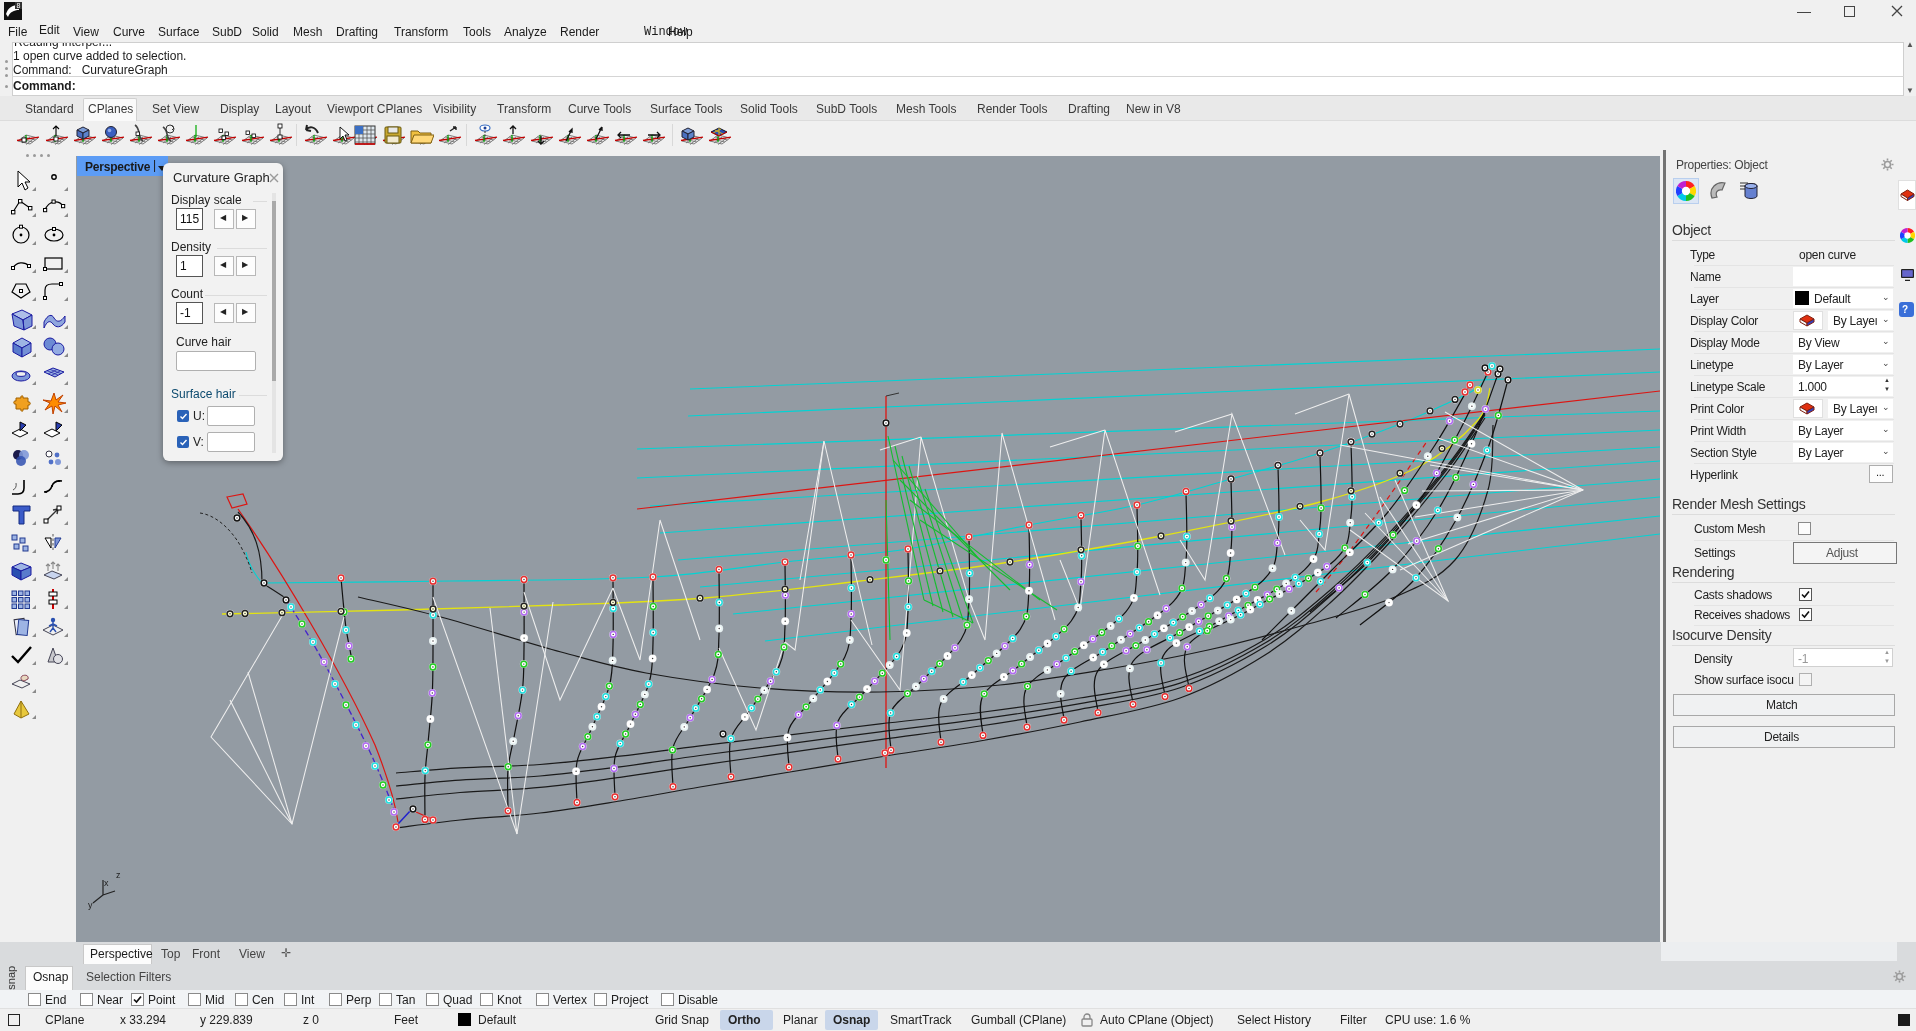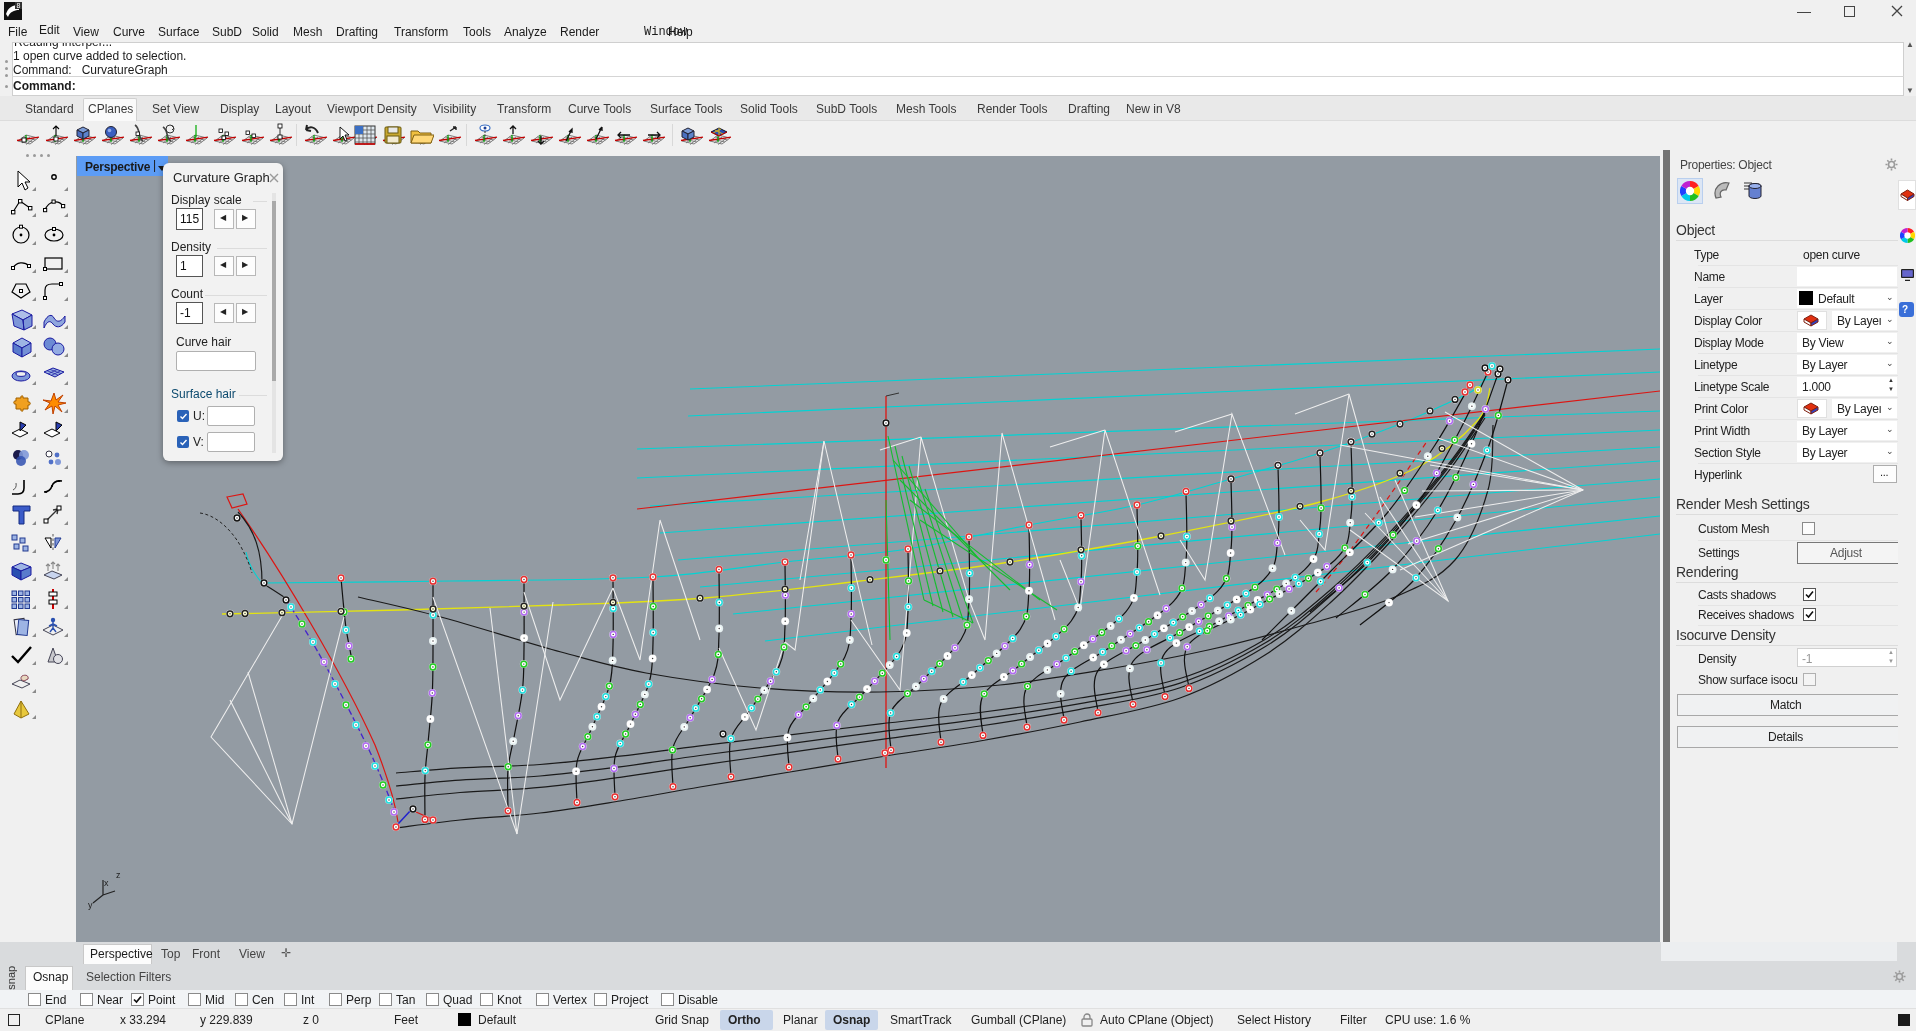--- a/index.html
+++ b/index.html
@@ -67,21 +67,21 @@
   </div>
 
   <div class="abs" style="left:0;top:96px;width:1916px;height:25px;background:#e9e9e9;border-bottom:1px solid #dcdcdc;"></div>
   <div id="ttabs" class="abs t12" style="left:0;top:96px;width:1916px;height:25px;color:#3a3a3a;">
       <div class="abs" style="left:83px;top:2px;width:54px;height:23px;background:#fafafa;border:1px solid #d0d0d0;border-bottom:none;border-radius:2px 2px 0 0;"></div>
     <span class="abs" style="left:25px;top:6px;">Standard</span>
     <span class="abs" style="left:88px;top:6px;">CPlanes</span>
     <span class="abs" style="left:152px;top:6px;">Set View</span>
     <span class="abs" style="left:220px;top:6px;">Display</span>
     <span class="abs" style="left:275px;top:6px;">Layout</span>
-    <span class="abs" style="left:327px;top:6px;">Viewport Density</span>
+    <span class="abs" style="left:327px;top:6px;">Viewport CPlanes</span>
     <span class="abs" style="left:433px;top:6px;">Visibility</span>
     <span class="abs" style="left:497px;top:6px;">Transform</span>
     <span class="abs" style="left:568px;top:6px;">Curve Tools</span>
     <span class="abs" style="left:650px;top:6px;">Surface Tools</span>
     <span class="abs" style="left:740px;top:6px;">Solid Tools</span>
     <span class="abs" style="left:816px;top:6px;">SubD Tools</span>
     <span class="abs" style="left:896px;top:6px;">Mesh Tools</span>
     <span class="abs" style="left:977px;top:6px;">Render Tools</span>
     <span class="abs" style="left:1068px;top:6px;">Drafting</span>
     <span class="abs" style="left:1126px;top:6px;">New in V8</span>
@@ -1718,21 +1718,21 @@
     <div class="abs" style="left:14px;top:273px;width:12px;height:12px;background:#2a62b8;border-radius:2px;"></div>
     <svg class="abs" style="left:15.5px;top:274.5px;" width="9" height="9">
         <path d="M1.5 4.5 L3.5 6.5 L7.5 2" stroke="#fff" stroke-width="1.4" fill="none"></path>
       </svg>
     <span class="abs" style="left:30px;top:272px;font-size:12px;color:#222;">V:</span>
     <div class="abs" style="left:44px;top:269px;width:48px;height:20px;background:#fff;border:1px solid #b0b0b0;border-radius:2px;"></div>
     <div class="abs" style="left:109px;top:30px;width:4px;height:260px;background:#e4e4e4;"></div>
     <div class="abs" style="left:109px;top:38px;width:4px;height:180px;background:#a9a9a9;"></div>
     </div>
 
-  <div id="rpanel" class="abs" style="left:1663px;top:150px;width:235px;height:811px;background:#f0f0f0;border-left:7px solid #737373;">
+  <div id="rpanel" class="abs" style="left:1663px;top:150px;width:235px;height:811px;background:#f0f0f0;border-left:3px solid #737373;">
       <span class="abs" style="left:10px;top:8px;font-size:12px;color:#444;">Properties: Object</span>
     <svg class="abs" style="left:215px;top:8px;" width="13" height="13" viewBox="0 0 13 13">
         <circle cx="6.5" cy="6.5" r="3" fill="none" stroke="#9a9a9a" stroke-width="1.6"></circle>
         <g stroke="#9a9a9a" stroke-width="1.6">
           <path d="M6.5 0.5 L6.5 2.5 M6.5 10.5 L6.5 12.5 M0.5 6.5 L2.5 6.5 M10.5 6.5 L12.5 6.5 M2.3 2.3 L3.7 3.7 M9.3 9.3 L10.7 10.7 M10.7 2.3 L9.3 3.7 M3.7 9.3 L2.3 10.7"></path>
         </g>
       </svg>
     <div class="abs" style="left:7px;top:28px;width:26px;height:26px;background:#dce6f5;border:1px solid #b9cfee;"></div>
     <svg class="abs" style="left:10px;top:31px;" width="20" height="20" viewBox="0 0 20 20">
         <g>

